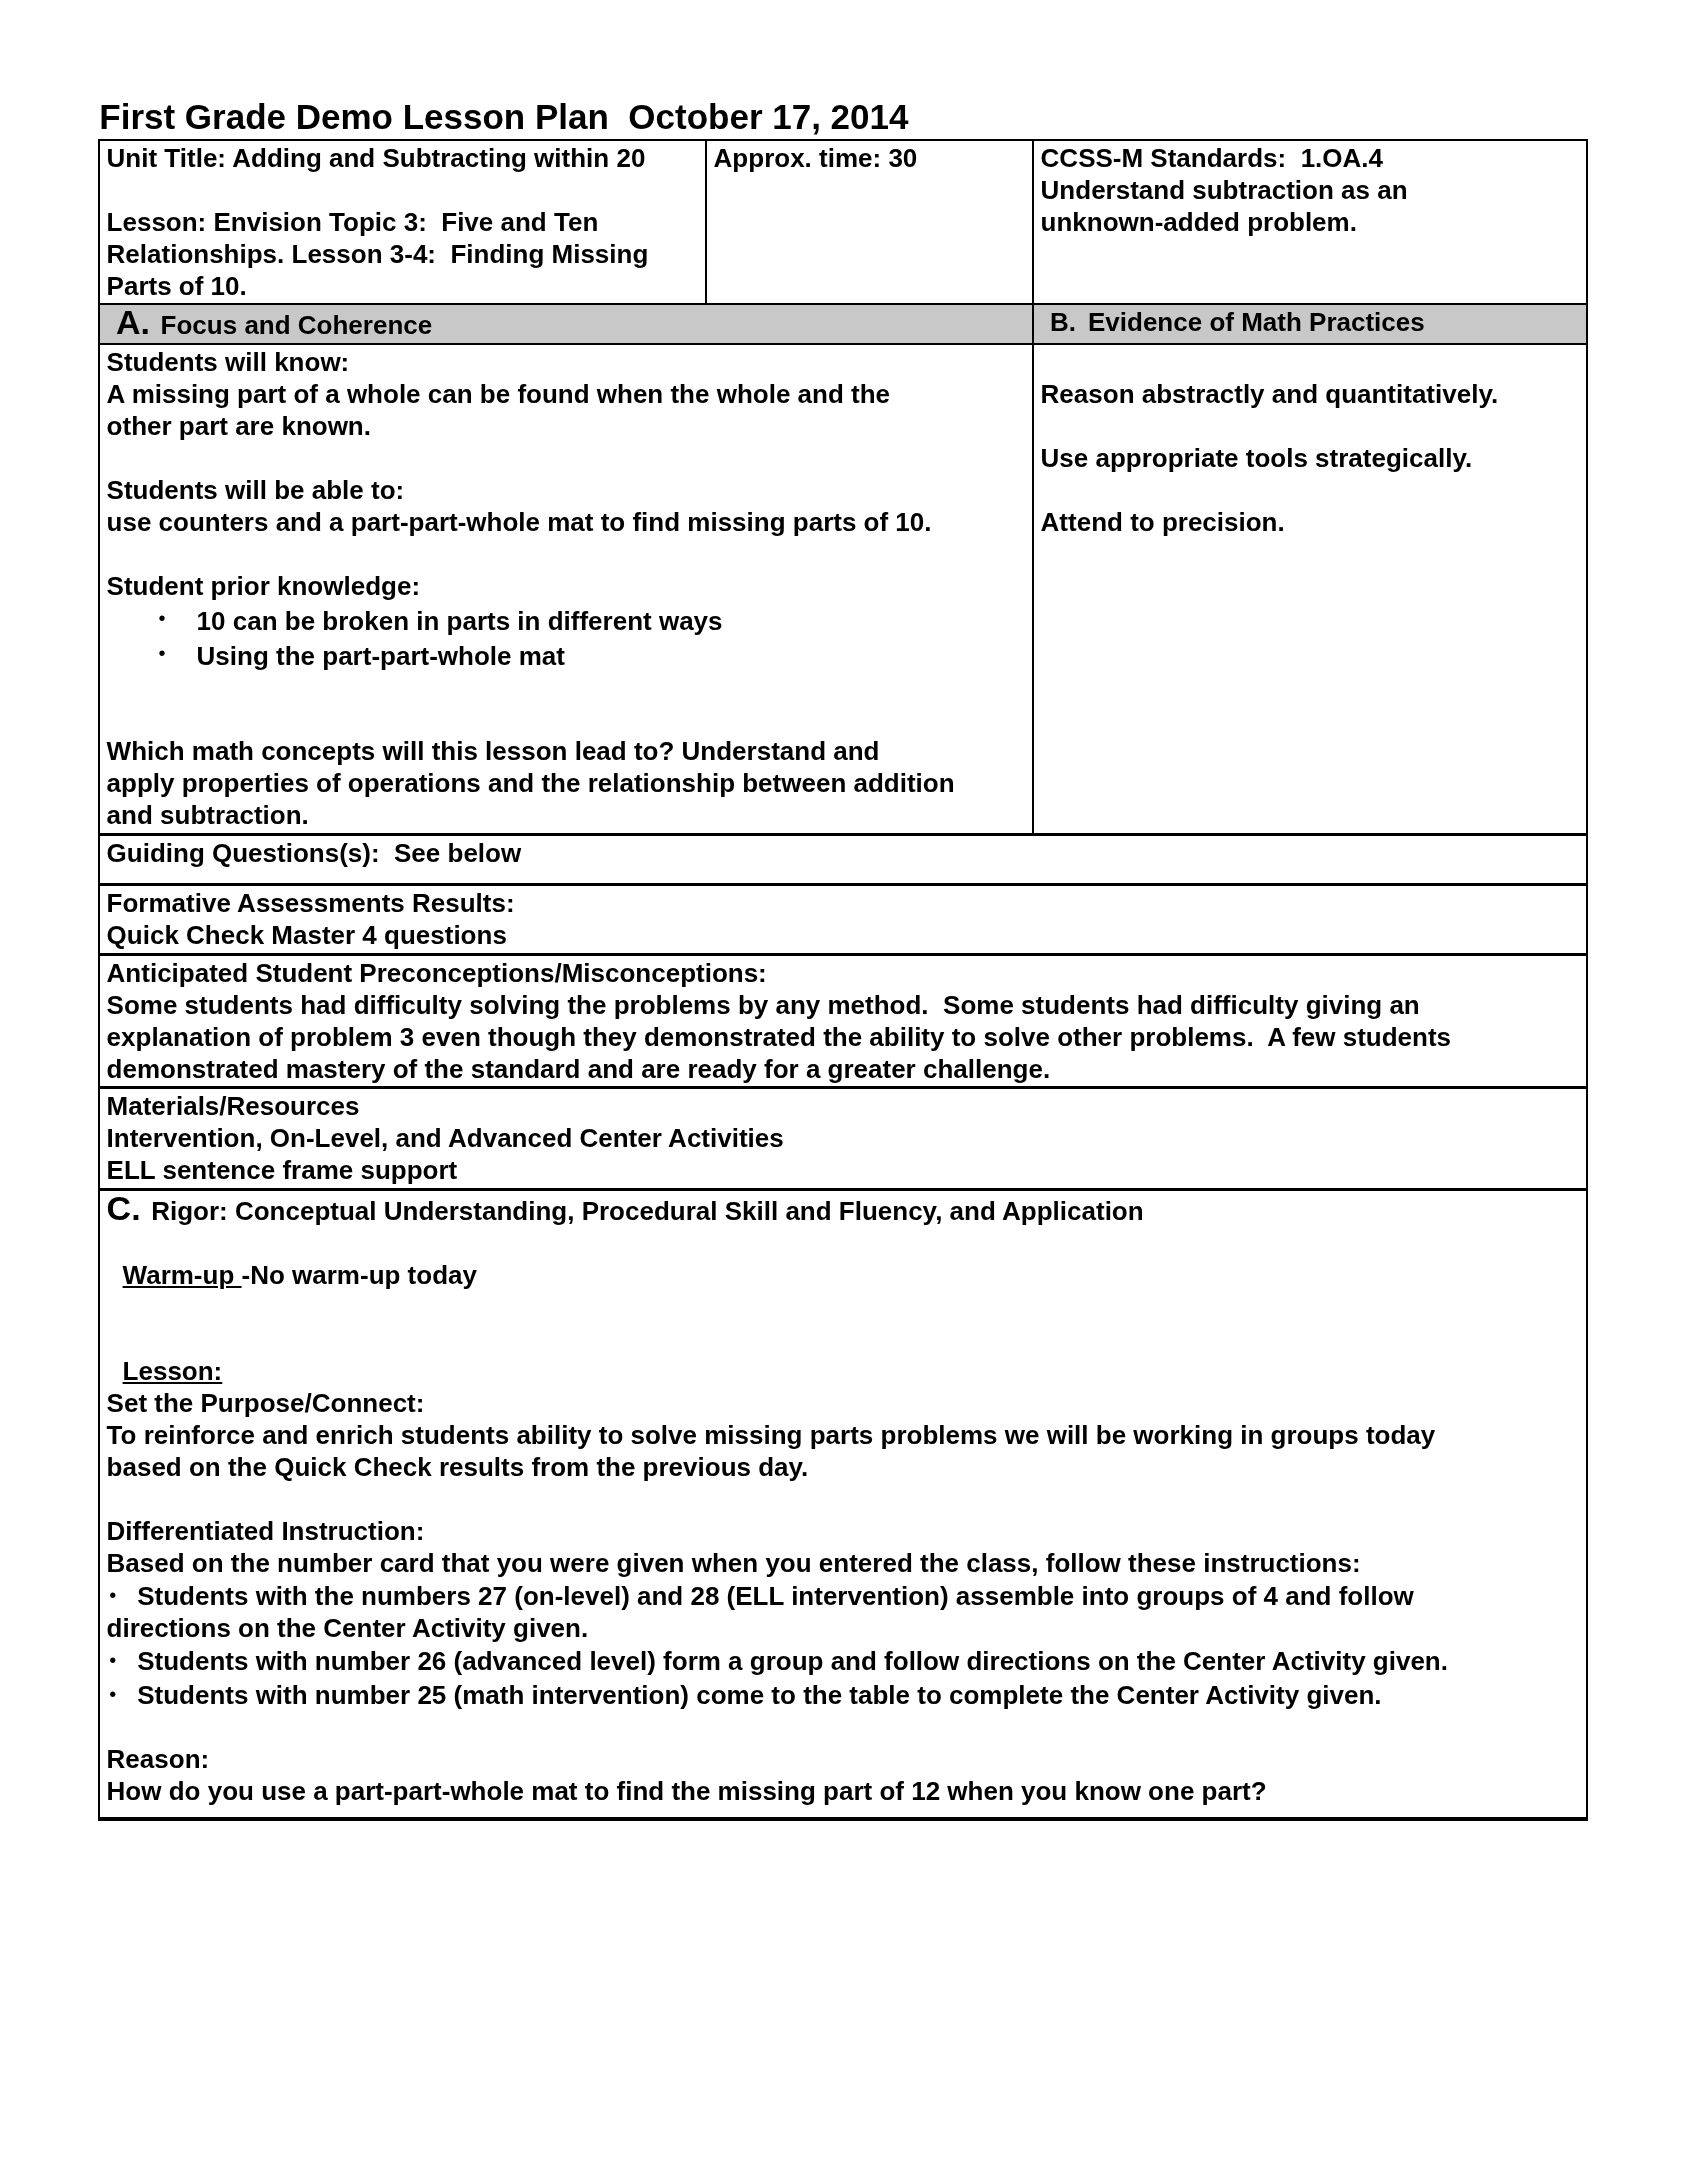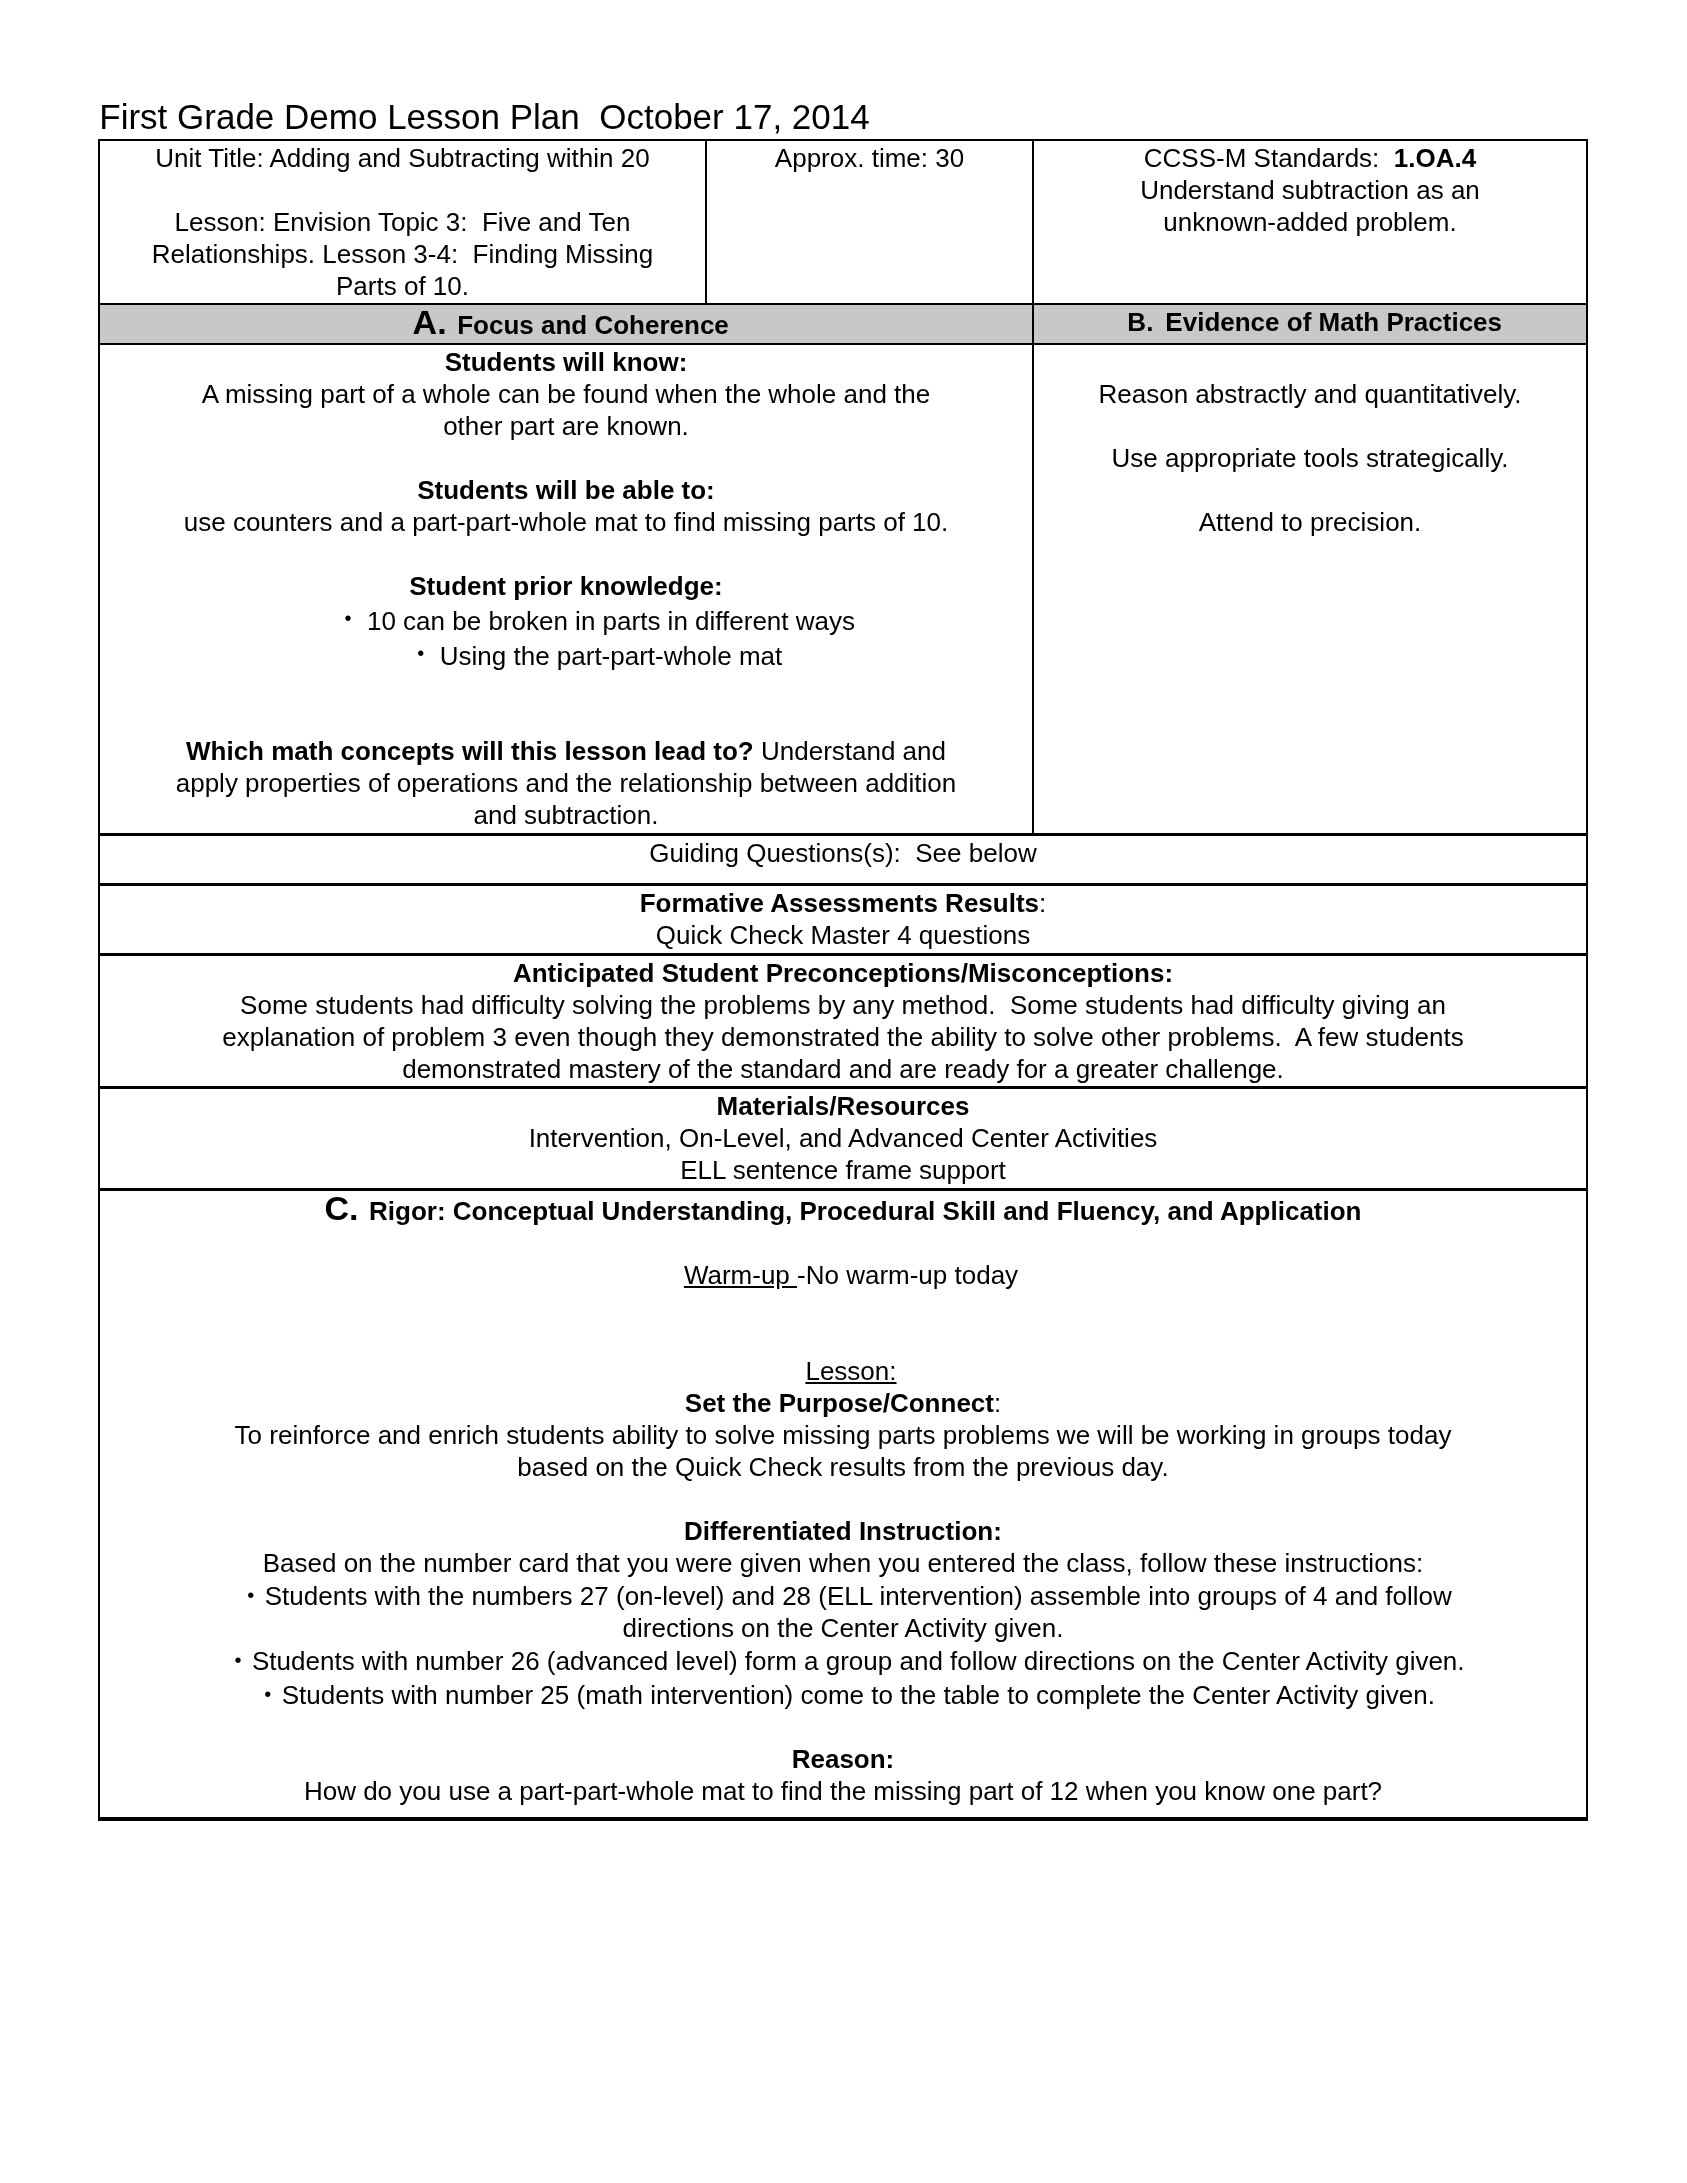--- a/index.html
+++ b/index.html
@@ -9,28 +9,28 @@
     position:relative;overflow:hidden;
     box-sizing:border-box;
   }
   .content{padding:98px 99px 0 98px;}
   .doc-title{
     font-size:35px;font-weight:normal;line-height:38px;
     margin:0 0 2.6px 1.3px;letter-spacing:0;
   }
   table.plan{
     border-collapse:collapse;table-layout:fixed;width:1489px;
-    border:2px solid #000;border-bottom:4px solid #000;text-align:center;
+    border:2px solid #000;border-bottom:4px solid #000;
   }
   td{
     border:2px solid #000;vertical-align:top;padding:1.3px 6.6px;
     box-sizing:border-box;
   }
   .t{font-size:26px;line-height:32px;}
-  [data-bind]{white-space:pre-wrap;}
+  [data-bind]{white-space:pre-wrap;font-weight:bold;}
   .blank{height:32px;}
   .b, b{font-weight:bold;}
   u{text-decoration:underline;margin-left:16px;}
   .big{font-size:34px;font-weight:bold;margin-right:10.6px;line-height:32px;}
   .sp{margin-right:12px;}
   tr.rhead td{background:#c8c8c8;padding-left:16px;}
   tr.r1{height:162px;}
   tr.rhead{height:37px;}
   tr.rbody{height:349px;}
   tr.rguide{height:50px;}

